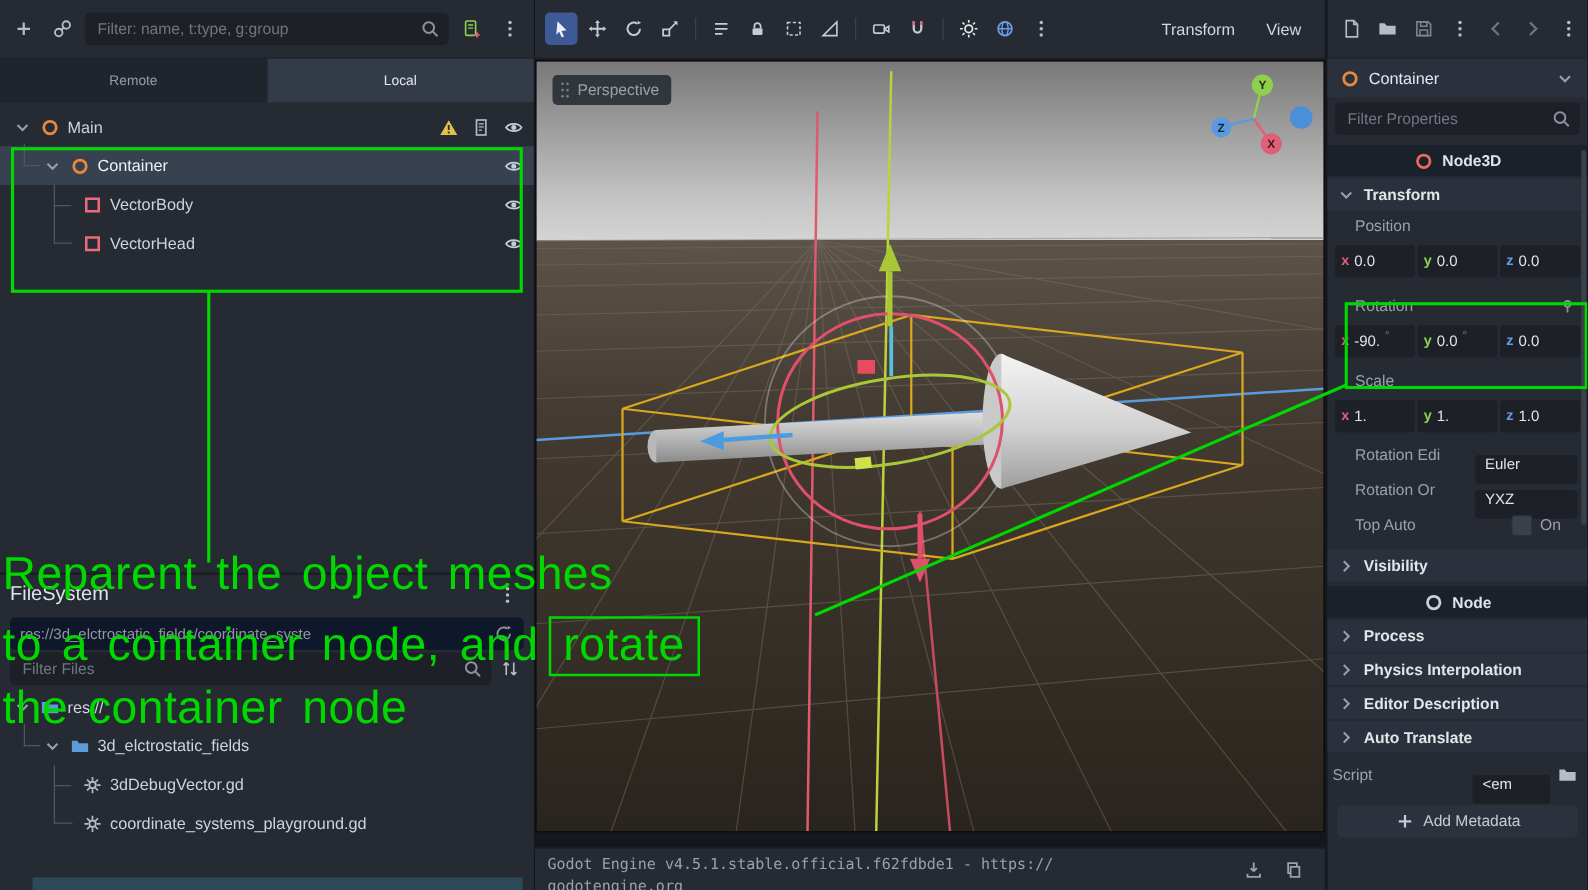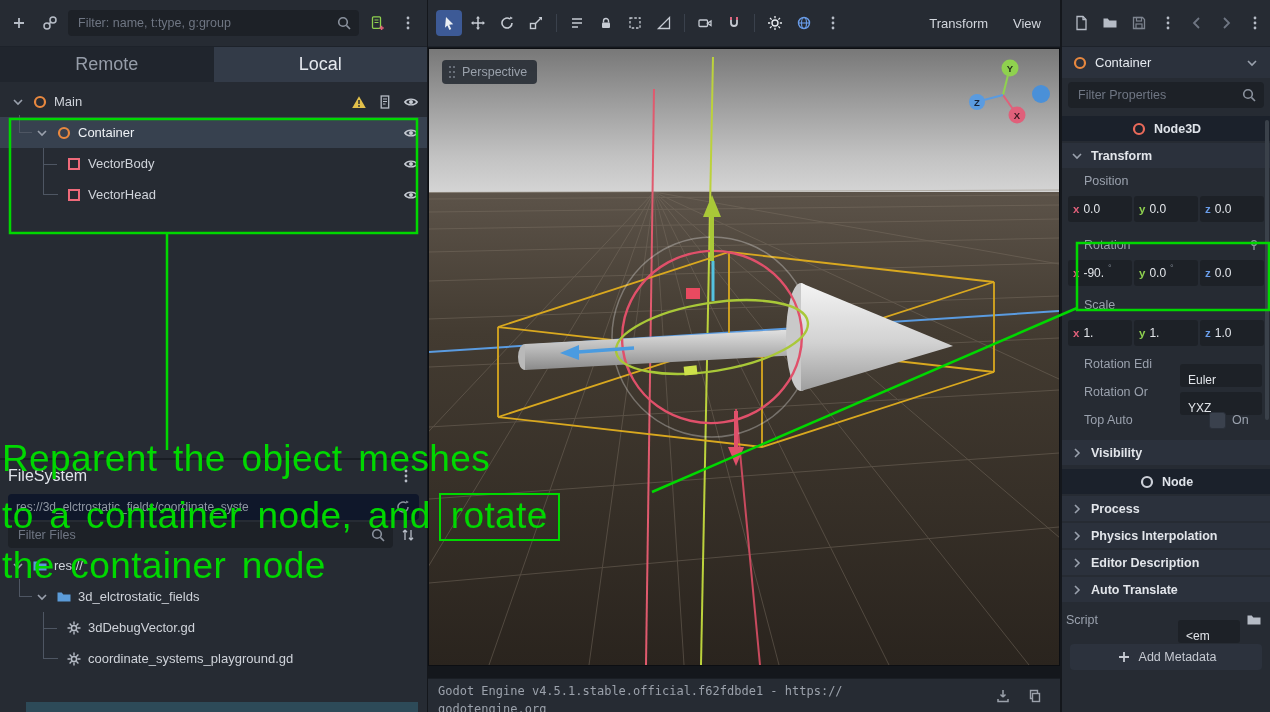--- a/index.html
+++ b/index.html
@@ -14,21 +14,21 @@
   .vsep{width:1px;height:18px;background:#3a414c;margin:0 4px;flex:0 0 auto;}
   input{background:#1d2127;border:none;border-radius:4px;color:#cfd3da;font-size:12.5px;
     padding:0 26px 0 10px;height:26px;outline:none;width:100%;box-sizing:border-box;}
   input::placeholder{color:#6f7683;}
   .inputwrap{position:relative;flex:1;}
   .inputwrap .mag{position:absolute;right:7px;top:5px;}
   
   #left-panel{left:0;top:0;width:427px;height:712px;background:#262b33;}
   #scene-toolbar{height:46px;border-bottom:1px solid #1d222a;display:flex;align-items:center;gap:5px;padding:0 6px;background:#262b33;}
   #scene-tabs{height:35px;display:flex;background:#20252d;}
-  .tab{flex:1;display:flex;align-items:center;justify-content:center;color:#959ca8;font-size:18px;}
+  .tab{flex:1;display:flex;align-items:center;justify-content:center;color:#959ca8;font-size:11px;}
   .tab.active{background:#333b48;color:#e4e8ee;}
   .trow{position:relative;display:flex;align-items:center;height:31px;gap:6px;padding:0 8px 0 10px;}
   .trow.selected{background:#37414f;}
   .tlabel{font-size:13px;color:#cfd3da;}
   .rowicons{margin-left:auto;display:flex;align-items:center;gap:10px;}
   .guide{position:absolute;border-color:#4e5663;}
   
   #fs-panel{left:0;top:458px;width:427px;height:254px;background:#262b33;border-top:2px solid #191d24;}
   #fs-title{height:32px;display:flex;align-items:center;padding:0 8px;color:#dfe3e9;font-size:16px;}
   .bar{background:#0f172a;border-radius:4px;height:26px;display:flex;align-items:center;padding:0 8px;color:#8f97a3;font-size:12px;margin:2px 8px;position:relative;}
@@ -49,21 +49,21 @@
   .sect{display:flex;align-items:center;gap:6px;height:25px;margin-top:2px;background:#2b313c;padding:0 7px;color:#e2e5ea;font-weight:bold;font-size:12.5px;}
   .plabel{color:#9aa1ad;font-size:12.5px;padding-left:22px;height:25px;display:flex;align-items:center;}
   .vecrow{display:flex;gap:2px;margin:3px 6px 4px 6px;}
   .spin{flex:1;height:26px;background:#1d2127;border-radius:3px;display:flex;align-items:center;gap:4px;padding:0 5px;font-size:12px;overflow:hidden;white-space:nowrap;}
   .ax{font-weight:bold;font-size:11.5px;}
   .ax-x{color:#e0607a;}.ax-y{color:#8fd14f;}.ax-z{color:#699ce8;}
   .val{color:#e2e5ea;}
   .unit{color:#7d848f;font-size:9px;align-self:flex-start;margin-top:3px;}
   .proprow{display:flex;align-items:center;height:28px;padding:0 8px 0 22px;gap:6px;}
   .proprow .pl{color:#9aa1ad;font-size:12.5px;flex:1;white-space:nowrap;overflow:hidden;}
-  .dfield{background:#1d2127;border-radius:3px;height:23px;display:flex;align-items:flex-end;padding:0 8px;font-size:12px;color:#e2e5ea;margin-top:23px;}
+  .dfield{background:#1d2127;border-radius:3px;height:23px;display:flex;align-items:flex-start;padding:0 8px;font-size:12px;color:#e2e5ea;margin-top:23px;}
   .checkbox{width:15px;height:15px;background:#3a414d;border:1px solid #2a303a;border-radius:3px;}
   #add-meta{margin:10px 8px 0 8px;height:26px;background:#2c323d;border-radius:4px;display:flex;align-items:center;justify-content:center;gap:7px;color:#c6cad2;font-size:12.5px;}
   #insp-scrollbar{position:absolute;right:1px;top:120px;width:4px;height:300px;background:#3a414a;border-radius:2px;}
   
   #ann-svg{left:0;top:0;width:1270px;height:712px;z-index:60;pointer-events:none;}
   .ann-text{position:absolute;z-index:61;color:#00d800;font-size:37px;letter-spacing:.4px;word-spacing:5px;white-space:nowrap;line-height:1;pointer-events:none;}
   .ann-box{display:inline-block;border:2.5px solid #00d800;padding:2px 10px 5px 10px;margin-left:8px;}
   .fsrow-sel{position:absolute;left:26px;top:242px;width:392px;height:12px;background:#2d4a58;}
 </style>
 </head>

